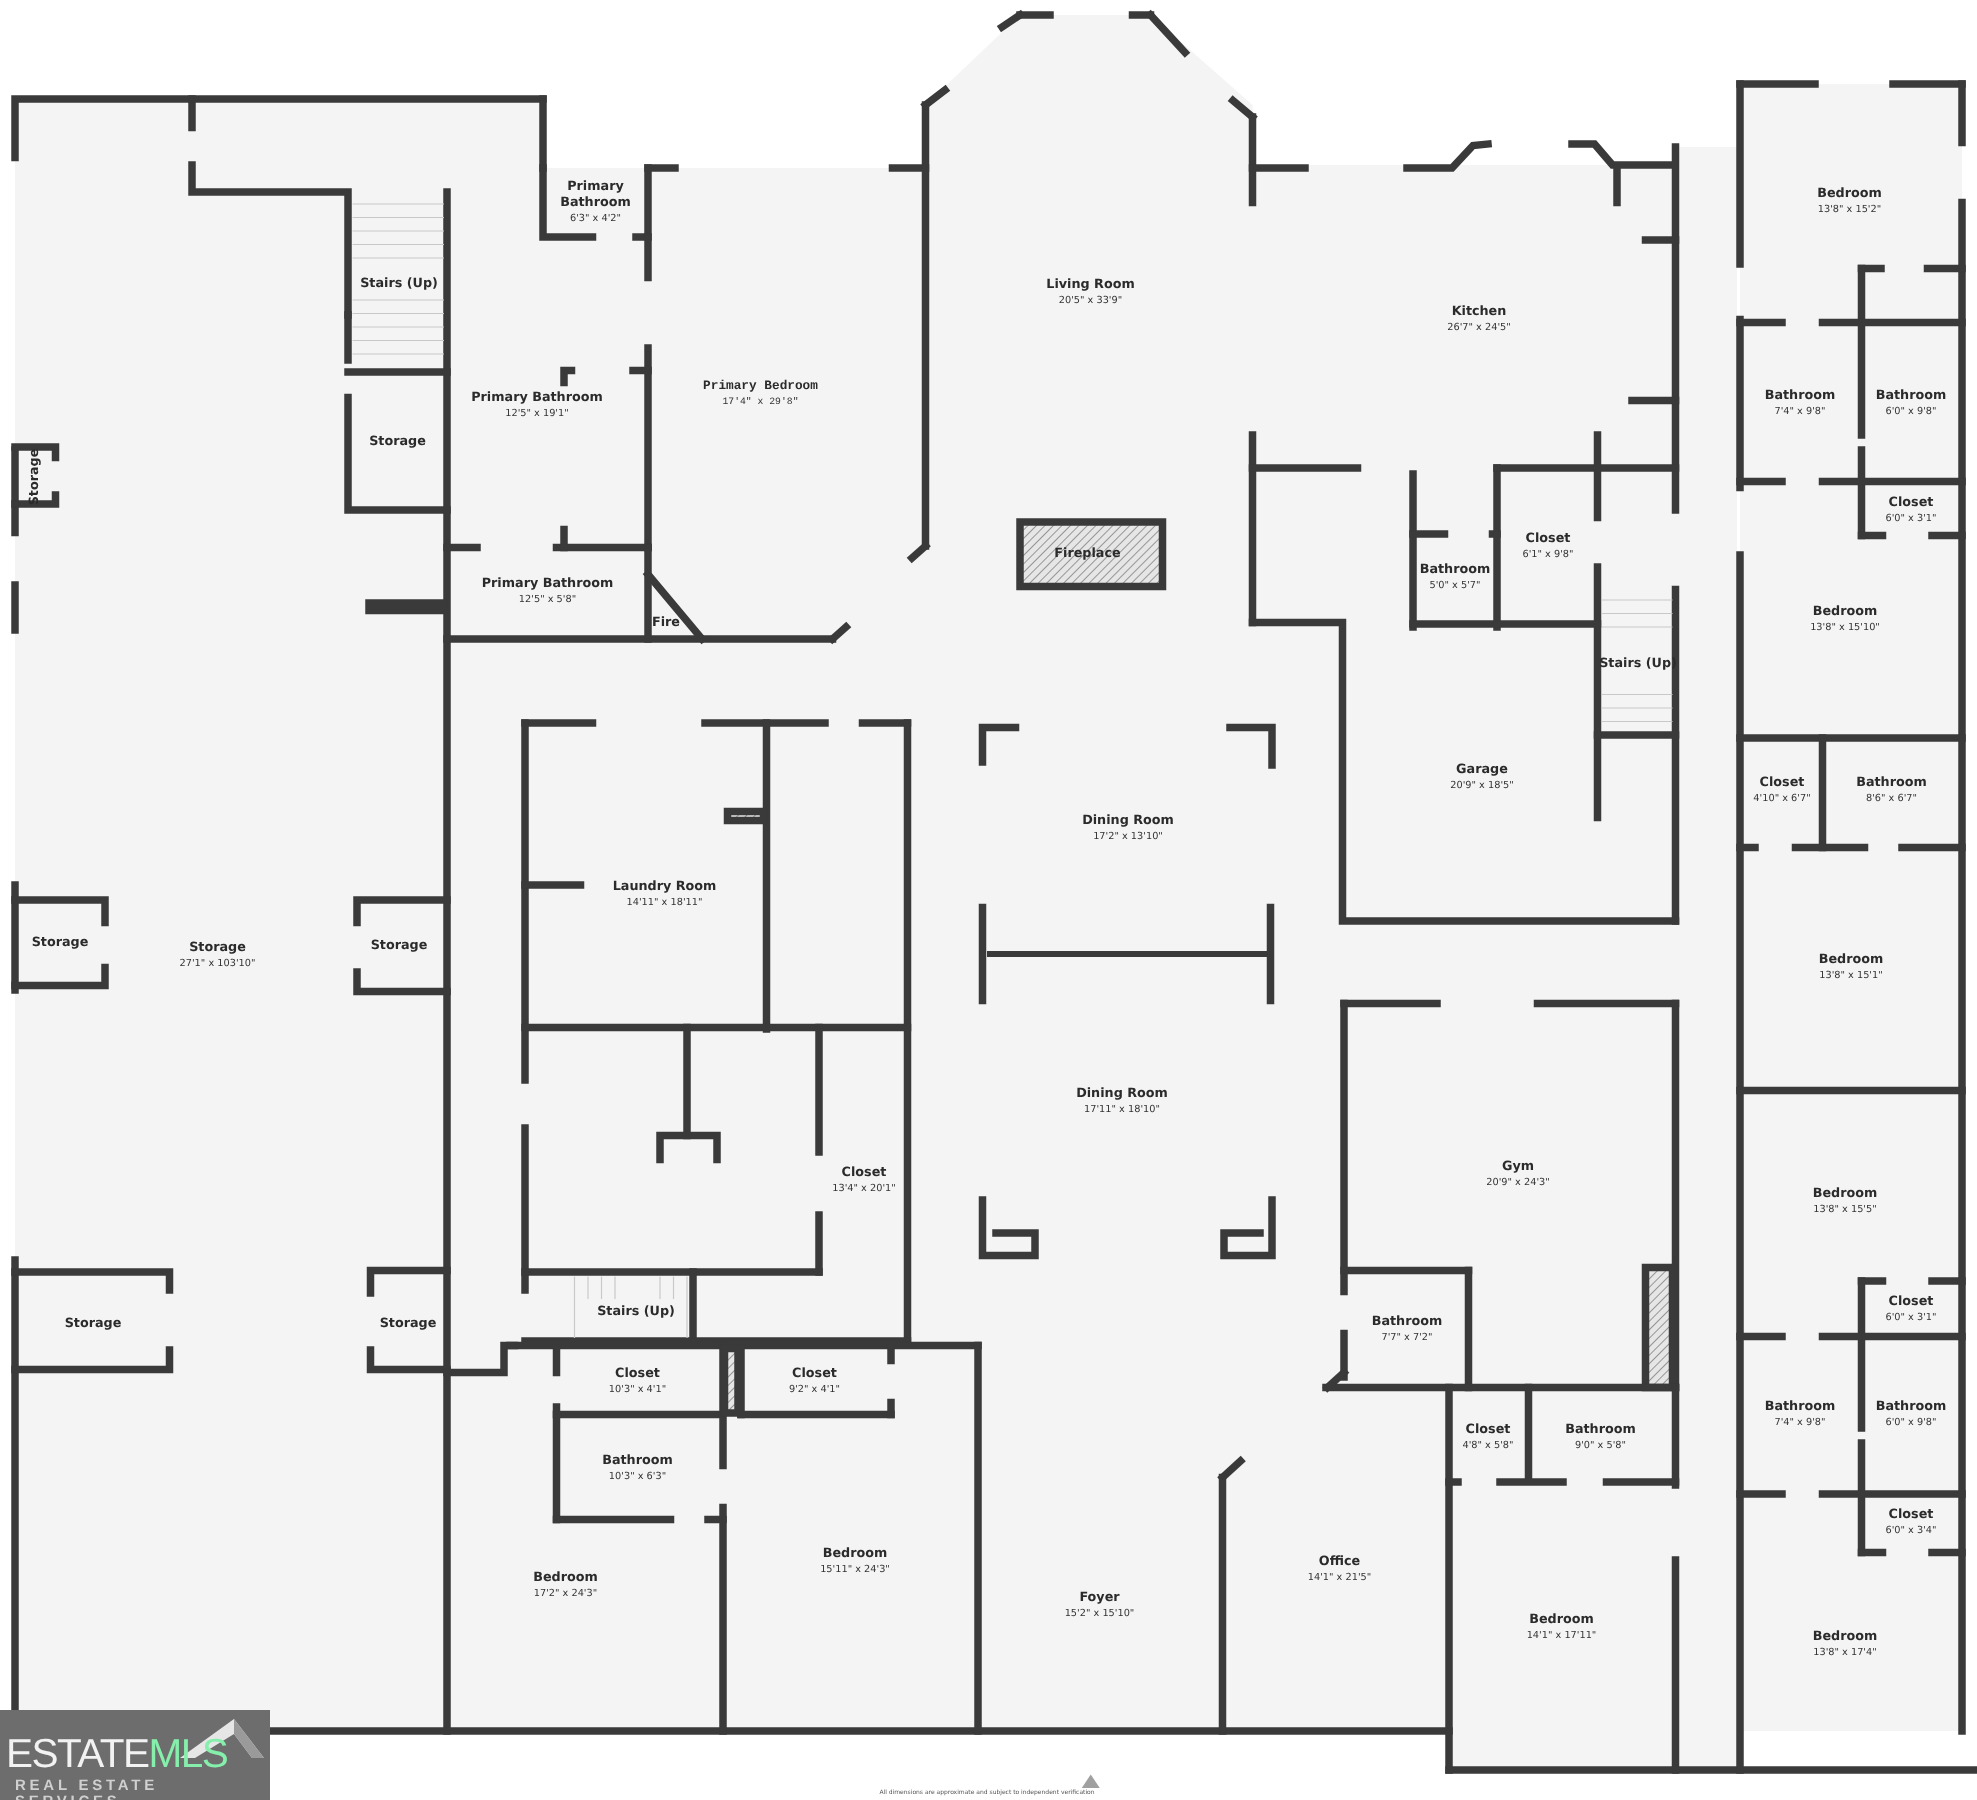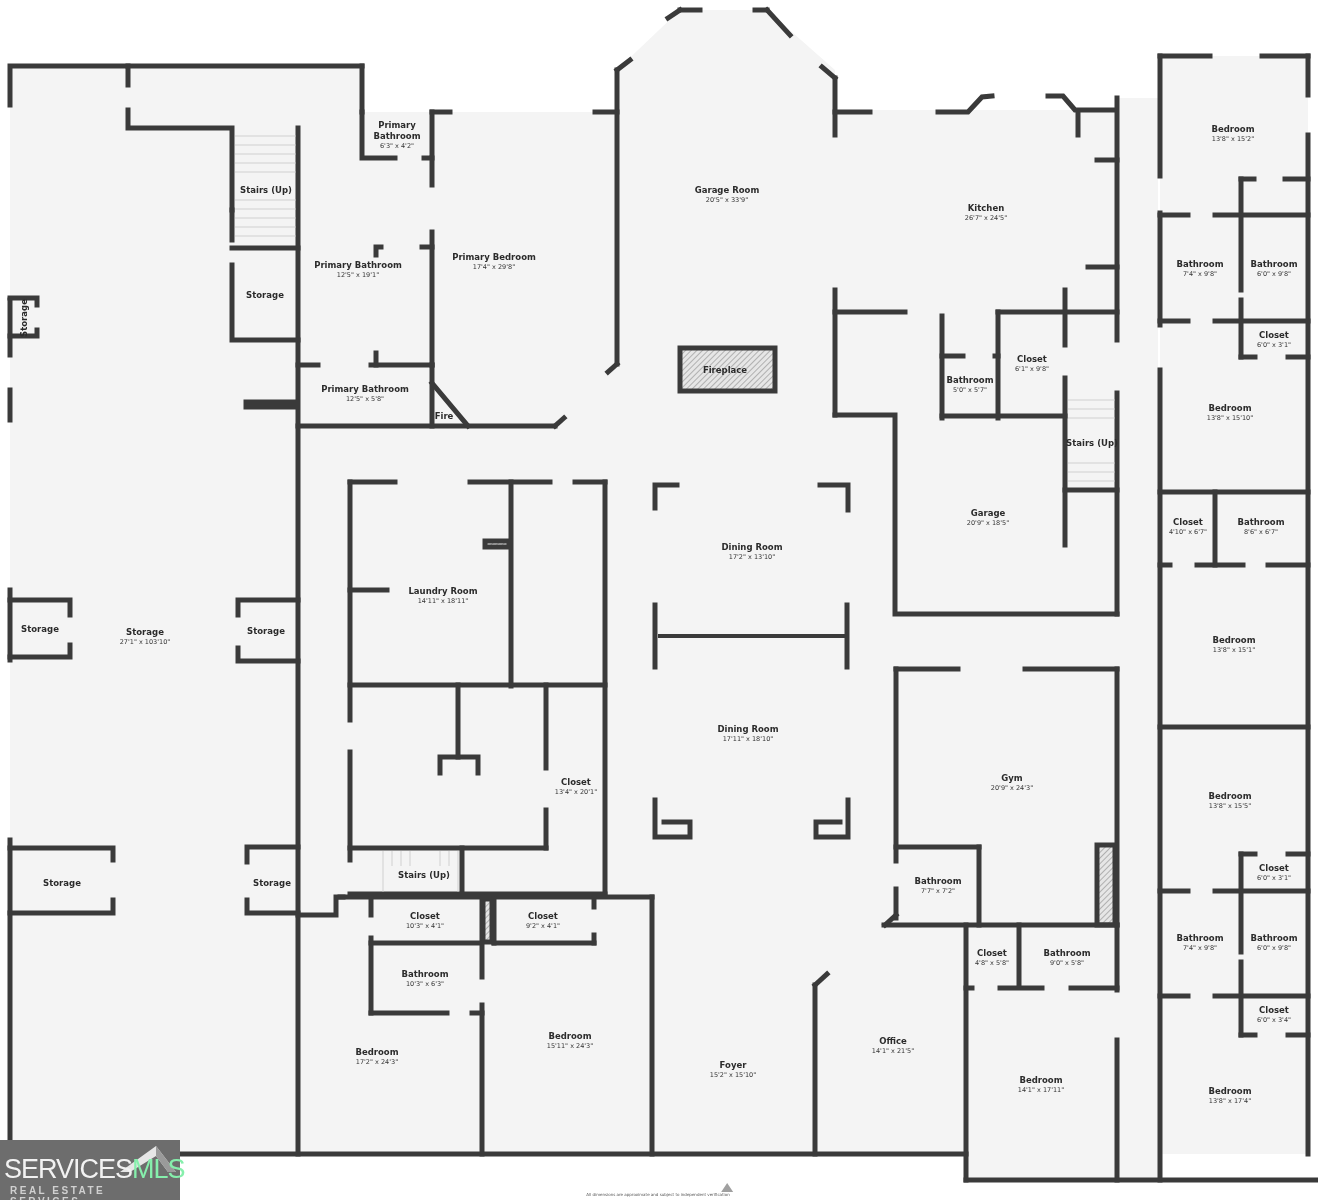--- a/index.html
+++ b/index.html
@@ -281,26 +281,26 @@
       <span class="n">Primary Bathroom</span>
       <span class="d">12'5" x 19'1"</span>
     </div>
     <div class="lbl" style="left: 365px; top: 394px;">
       <span class="n">Primary Bathroom</span>
       <span class="d">12'5" x 5'8"</span>
     </div>
     <div class="lbl" style="left: 444px; top: 416px;">
       <span class="n">Fire</span>
     </div>
-    <div class="lbl" style="left: 494px; top: 262px;">
+    <div class="lbl" style="left: 507px; top: 262px; font-family: Liberation Mono, monospace;">
       <span class="n">Primary Bedroom</span>
       <span class="d">17'4" x 29'8"</span>
     </div>
     <div class="lbl" style="left: 727px; top: 195px;">
-      <span class="n">Garage Room</span>
+      <span class="n">Living Room</span>
       <span class="d">20'5" x 33'9"</span>
     </div>
     <div class="lbl" style="left: 725px; top: 370px;">
       <span class="n">Fireplace</span>
     </div>
     <div class="lbl" style="left: 969px; top: 213px; margin-left: 17px;">
       <span class="n">Kitchen</span>
       <span class="d">26'7" x 24'5"</span>
     </div>
     <div class="lbl" style="left: 970px; top: 385px;">
@@ -448,15 +448,15 @@
   <span class="t">Entry</span>
 </div>
 
 <div id="disclaimer">All dimensions are approximate and subject to independent verification</div>
 
 <div id="logo">
   <svg width="60" height="34" viewBox="0 0 60 34">
     <polygon points="2,30 38,4 58,30 50,30 38,14 12,30" fill="#e6e6e6"></polygon>
     <polygon points="38,4 58,30 50,30 38,14" fill="#9a9a9a"></polygon>
   </svg>
-  <div class="main"><span>SERVICES</span><span class="mls">MLS</span></div>
+  <div class="main"><span>ESTATE</span><span class="mls">MLS</span></div>
   <div class="sub">REAL ESTATE SERVICES</div>
 </div>
 
 </body></html>

